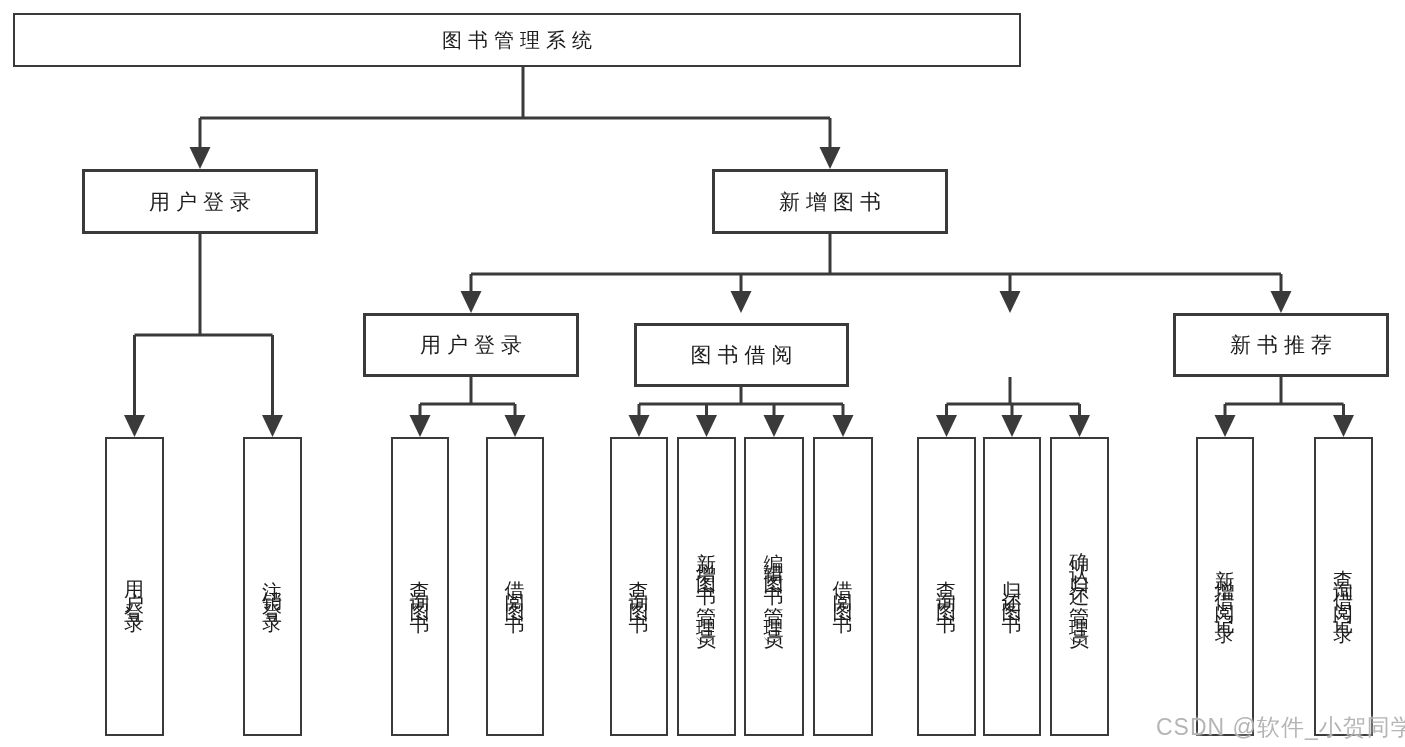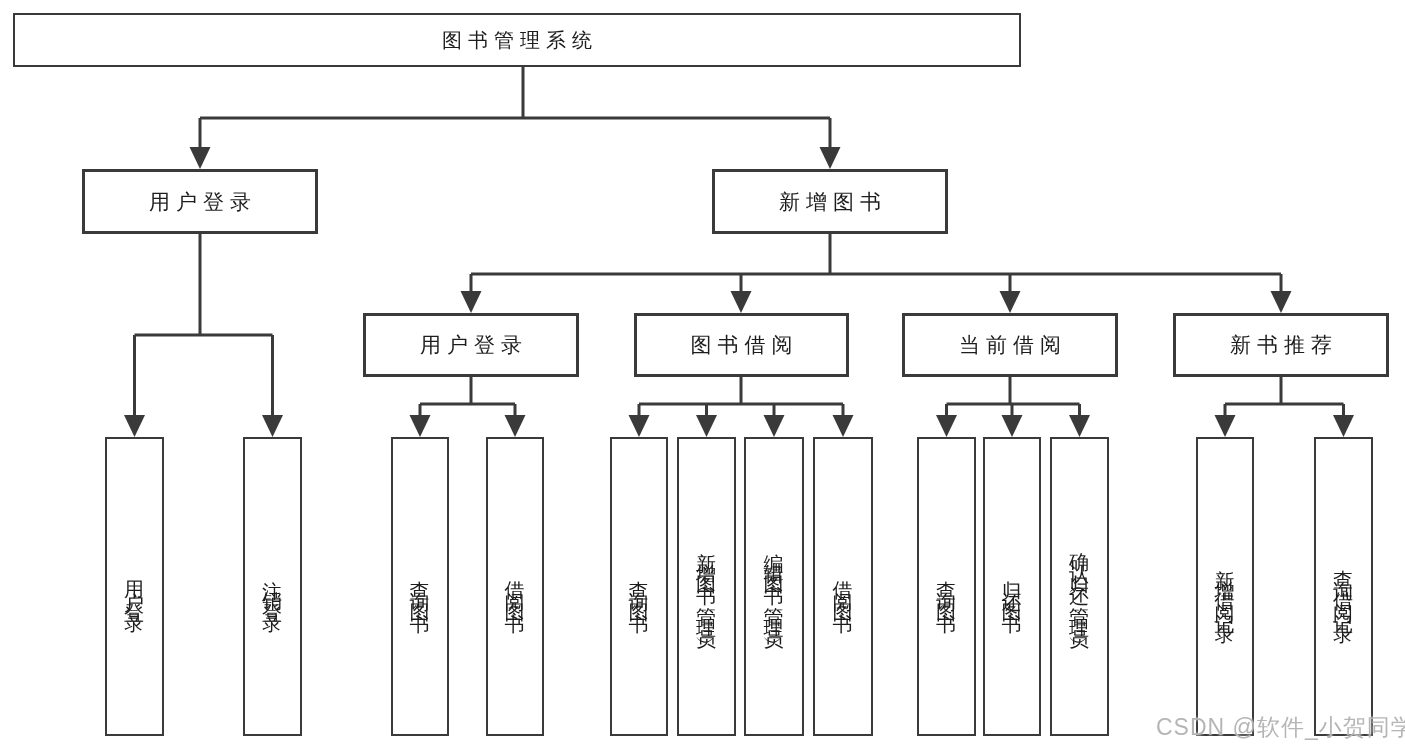--- a/index.html
+++ b/index.html
@@ -109,22 +109,21 @@
       <polygon fill="#3a3a3a" stroke="none" points="1333,415 1354,415 1343.5,437"></polygon>
     </g>
   </svg>
 
   <div class="box hbox rootbox" style="left:13px;top:13px;width:1008px;height:54px;">图书管理系统</div>
 
   <div class="box hbox" style="left:82px;top:169px;width:236px;height:65px;">用户登录</div>
   <div class="box hbox" style="left:712px;top:169px;width:236px;height:65px;">新增图书</div>
 
   <div class="box hbox" style="left:363px;top:313px;width:216px;height:64px;">用户登录</div>
-  <div class="box hbox" style="left:634px;top:313px;width:215px;height:64px;">图书借阅</div>
-  <div class="box hbox" style="left:902px;top:313px;width:216px;height:64px;">当前借阅</div>
+  <div class="box hbox" style="left:634px;top:323px;width:215px;height:64px;">图书借阅</div>
   <div class="box hbox" style="left:1173px;top:313px;width:216px;height:64px;">新书推荐</div>
 
   <div class="box leaf" style="left:105px;top:437px;width:59px;height:299px;">用户登录</div>
   <div class="box leaf" style="left:243px;top:437px;width:59px;height:299px;">注销登录</div>
 
   <div class="box leaf" style="left:391px;top:437px;width:58px;height:299px;">查询图书</div>
   <div class="box leaf" style="left:486px;top:437px;width:58px;height:299px;">借阅图书</div>
 
   <div class="box leaf" style="left:610px;top:437px;width:58px;height:299px;">查询图书</div>
   <div class="box leaf" style="left:677px;top:437px;width:59px;height:299px;">新增图书（管理员）</div>

